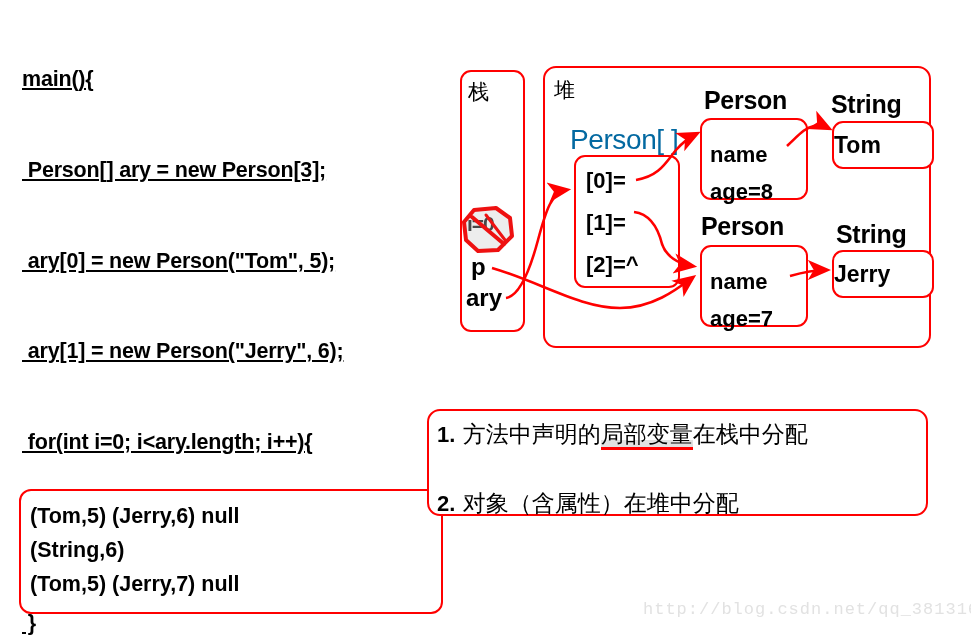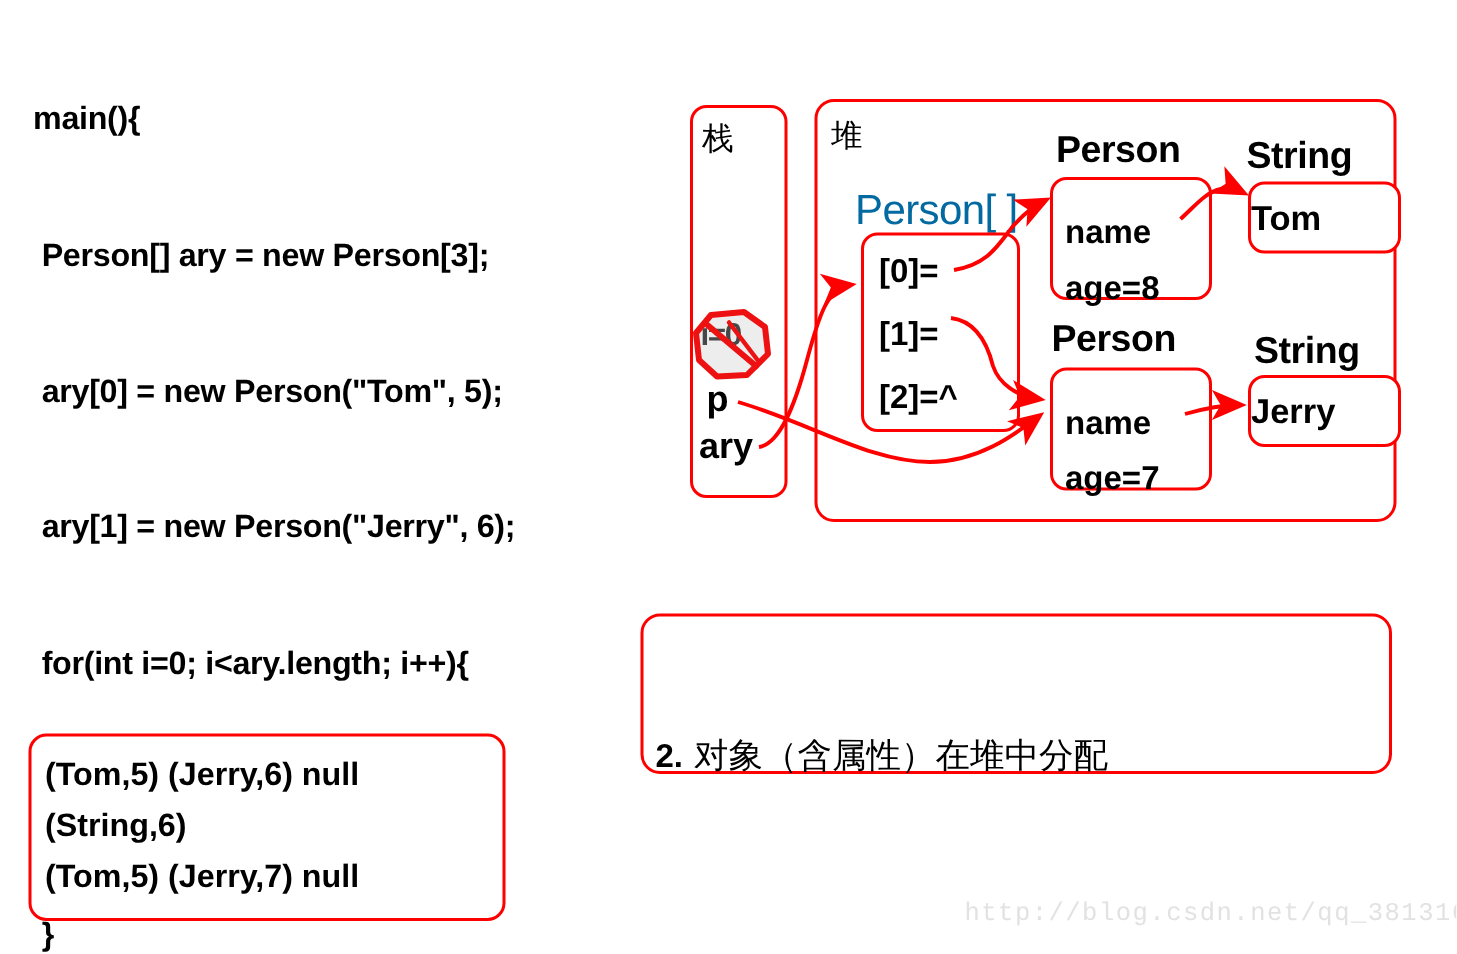--- a/index.html
+++ b/index.html
@@ -24,28 +24,28 @@
     top: 4px;
     width: 430px;
     font-family: "Liberation Sans", "DejaVu Sans", sans-serif;
     font-weight: bold;
     font-size: 21.5px;
     line-height: 30.2px;
     color: #000000;
     white-space: pre;
     letter-spacing: -0.2px;
   }
-  #code-block .code-line { display: block; height: 30.2px; }
+  #code-block .code-line { display: block; height: 30.2px; text-decoration: underline; }
 
   
   #output-box {
     position: absolute;
     left: 19px;
     top: 489px;
-    width: 318px;
+    width: 424px;
     height: 125px;
     border: 2.5px solid #ff0000;
     border-radius: 12px;
     box-sizing: border-box;
     background: #ffffff;
   }
   #output-box .out-line {
     display: block;
     font-weight: bold;
     font-size: 21.5px;
@@ -344,20 +344,24 @@
   <div id="string1-box" class="string-box">
     <span class="sval">Tom</span>
   </div>
 
   <div id="string2-title" class="obj-title">String</div>
   <div id="string2-box" class="string-box">
     <span class="sval">Jerry</span>
   </div>
 
   <div id="notes-box"></div>
+  <div id="note-1" class="note-line">
+    <span class="note-num">1.</span>
+    <span>方法中声明的</span><span class="hl">局部变量</span><span>在栈中分配</span>
+  </div>
   <div id="note-2" class="note-line">
     <span class="note-num">2.</span>
     <span>对象（含属性）在堆中分配</span>
   </div>
 
   <div id="watermark">http://blog.csdn.net/qq_38131668</div>
 
   <svg id="arrow-layer" viewBox="0 0 971 636">
     <defs>
       <marker id="ah" markerWidth="9" markerHeight="9" refX="7" refY="4.5" orient="auto" markerUnits="strokeWidth">

